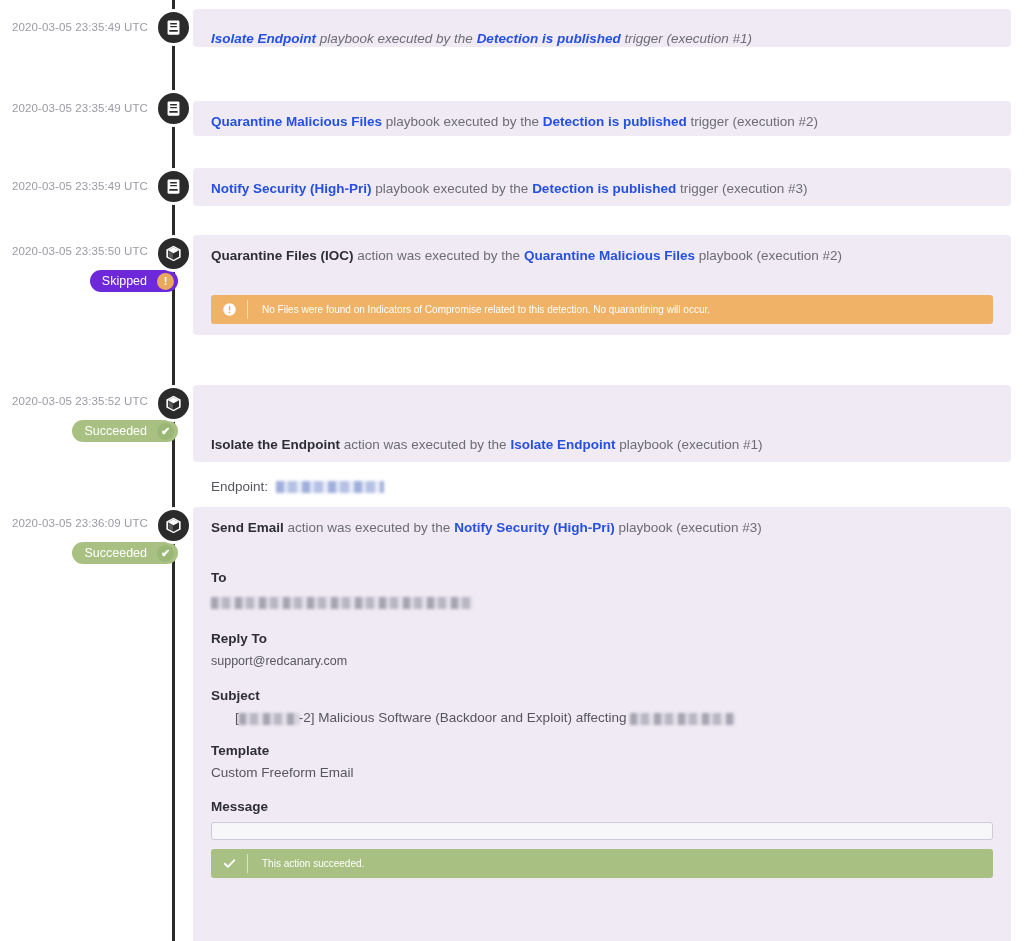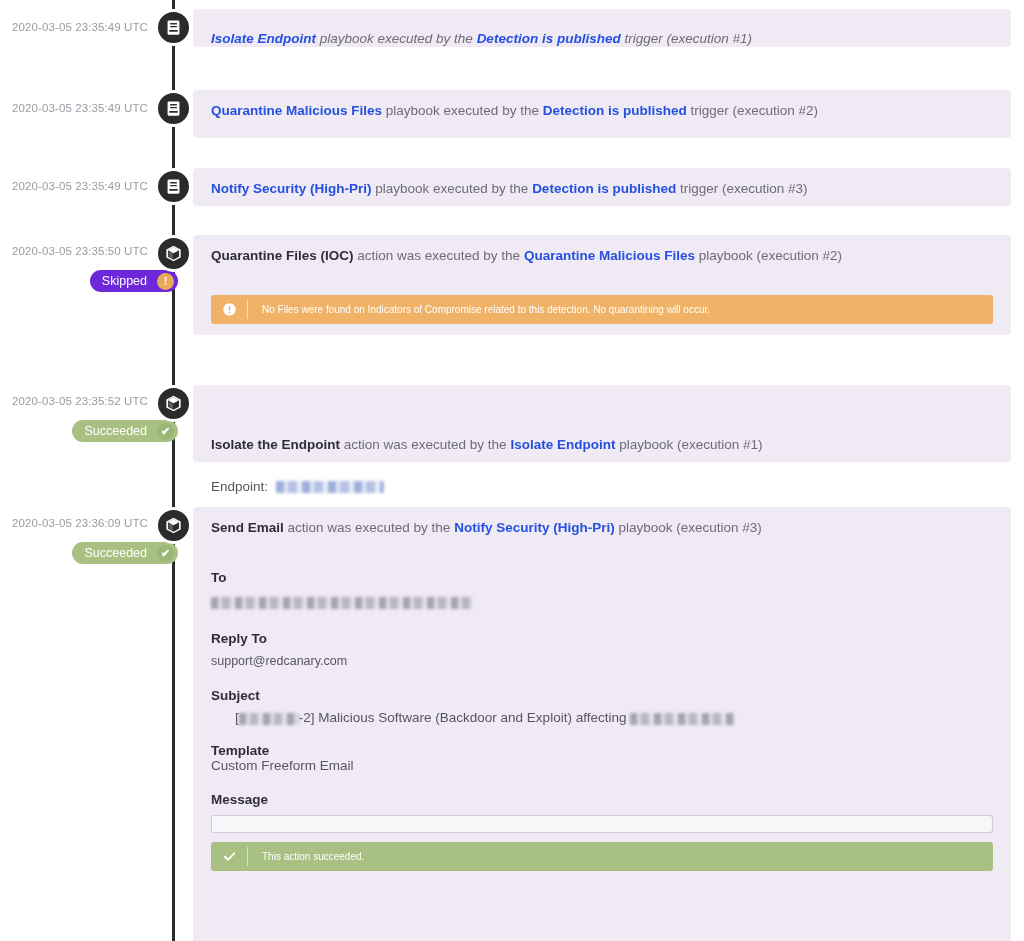--- a/index.html
+++ b/index.html
@@ -220,21 +220,21 @@
 <div class="tl-row" style="top:81px;">
   <div class="tl-time" style="top:21px;">2020-03-05 23:35:49 UTC</div>
   <div class="tl-node" style="top:9px;">
     <svg width="19" height="19" viewBox="0 0 24 24" aria-hidden="true">
       <rect x="4.5" y="3" width="15" height="18" rx="1.6" fill="#ffffff"></rect>
       <rect x="7.6" y="6.4" width="8.8" height="1.9" rx="0.6" fill="#2b2b2b"></rect>
       <rect x="7.6" y="10" width="8.8" height="1.6" rx="0.6" fill="#2b2b2b"></rect>
       <rect x="6.6" y="15.2" width="10.8" height="2.1" rx="0.7" fill="#2b2b2b"></rect>
     </svg>
   </div>
-  <div class="tl-card" style="top:9px; height:48px;">
+  <div class="tl-card" style="top:20px; height:35px;">
     <div class="card-head" style="padding-top:11px;"><span class="s-link">Quarantine Malicious Files</span><span> playbook executed by the </span><span class="s-link">Detection is published</span><span> trigger (execution #2)</span></div>
   </div>
 </div>
 
 <div class="tl-row" style="top:159px;">
   <div class="tl-time" style="top:21px;">2020-03-05 23:35:49 UTC</div>
   <div class="tl-node" style="top:9px;">
     <svg width="19" height="19" viewBox="0 0 24 24" aria-hidden="true">
       <rect x="4.5" y="3" width="15" height="18" rx="1.6" fill="#ffffff"></rect>
       <rect x="7.6" y="6.4" width="8.8" height="1.9" rx="0.6" fill="#2b2b2b"></rect>
@@ -329,21 +329,21 @@
         <span class="redact" style="width:262px;height:12px;"></span>
       </div>
 
       <div class="field-label" style="margin-top:19px;">Reply To</div>
       <div class="field-value" style="margin-top:6px;">support@redcanary.com</div>
 
       <div class="field-label" style="margin-top:18px;">Subject</div>
       <div class="field-value-lg" style="margin-top:7px;margin-left:24px;"><span>[</span><span class="redact" style="width:60px;height:12px;"></span><span>-2] Malicious Software (Backdoor and Exploit) affecting </span><span class="redact" style="width:105px;height:12px;"></span></div>
 
       <div class="field-label" style="margin-top:18px;">Template</div>
-      <div class="field-value-lg" style="">Custom Freeform Email</div>
+      <div class="field-value-lg" style="margin-top:7px;">Custom Freeform Email</div>
 
       <div class="field-label" style="margin-top:19px;">Message</div>
       <div class="msg-input" style="margin-top:8px;"></div>
 
       <div class="alert alert-success" style="margin-top:9px;">
         <span class="alert-icon">
           <svg width="15" height="15" viewBox="0 0 24 24" aria-hidden="true">
             <path d="M4.5 12.4 9.4 17.4 19.6 6.9" stroke="#ffffff" stroke-width="3.1" fill="none" stroke-linecap="round" stroke-linejoin="round"></path>
           </svg>
         </span>

